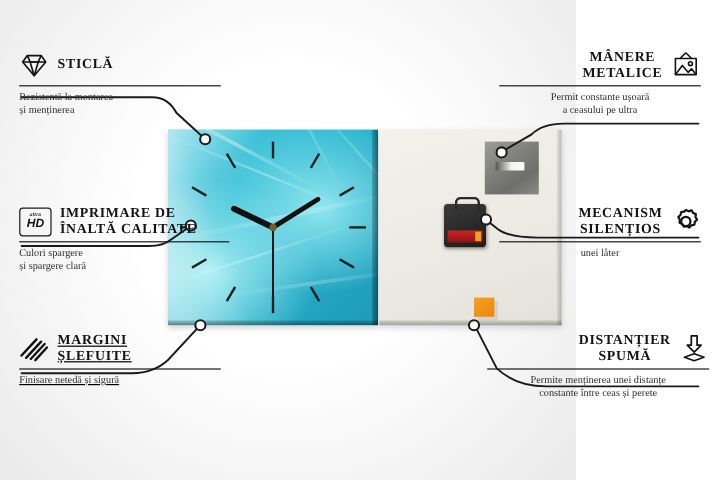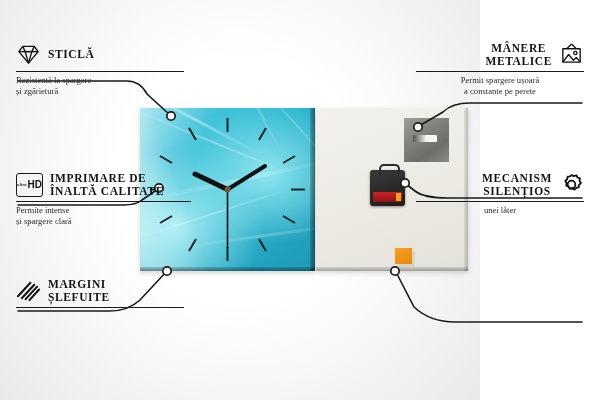--- a/index.html
+++ b/index.html
@@ -76,22 +76,23 @@
   }
   .cal-rule{height:1px;background:#1a1a1a;margin:4px 0 3px 0;}
   .cal-sub{
     font-size:8.6px;color:#2c2c2c;line-height:10.5px;
     font-family:"Liberation Serif", serif;
   }
   .icon{width:25px;height:25px;flex:0 0 25px;display:block;}
 
   .hd-box{
     width:25px;height:22px;border:1.6px solid #1a1a1a;border-radius:3px;
-    display:flex;flex-direction:row;align-items:center;justify-content:space-between;
+    display:flex;flex-direction:column;align-items:center;justify-content:center;
     line-height:1;
+    font-style:italic;
   }
   .hd-box .u{font-size:4px;font-weight:bold;letter-spacing:.2px;color:#1a1a1a;font-family:"Liberation Sans",sans-serif;}
   .hd-box .h{font-size:10px;font-weight:bold;color:#111;font-family:"Liberation Sans",sans-serif;margin-top:.5px;}
 </style>
 </head>
 <body>
 
 <div id="stage">
 
   <div class="product" id="front-panel">
@@ -178,81 +179,84 @@
             <path d="M19,4.5 L16.5,10 L13,22"></path>
           <path d="M9.5,10 L16.5,10"></path>
         </g>
       </svg>
       <div>
         <div class="cal-title">STICLĂ</div>
       </div>
     </div>
     <div class="cal-rule"></div>
     <div class="cal-sub">
-      <div>Rezistentă la spargere</div>
-      <div>și zgârietură</div>
+      <div>Rezistentă la montarea</div>
+      <div>și menținerea</div>
     </div>
   </div>
 
   <div class="callout left" style="left:16px;top:172px;width:175px;">
     <div class="cal-head">
       <div class="icon hd-box">
         <span class="u">ultra</span>
         <span class="h">HD</span>
       </div>
       <div>
         <div class="cal-title">IMPRIMARE DE</div>
         <div class="cal-title">ÎNALTĂ CALITATE</div>
       </div>
     </div>
     <div class="cal-rule"></div>
     <div class="cal-sub">
-      <div>Permite intense</div>
+      <div>Culori spargere</div>
       <div>și spargere clară</div>
     </div>
   </div>
 
-  <div class="callout left" style="left:16px;top:278px;">
+  <div class="callout left" style="left:16px;top:278px;text-decoration:underline;">
     <div class="cal-head">
       <svg class="icon" viewBox="0 0 26 26">
         <g stroke="#121212" stroke-width="2.1" stroke-linecap="round">
           <line x1="2" y1="19" x2="15" y2="5"></line>
           <line x1="6" y1="21" x2="19" y2="7"></line>
           <line x1="10" y1="22" x2="22" y2="9"></line>
           <line x1="14" y1="23" x2="24" y2="12"></line>
         </g>
       </svg>
       <div>
         <div class="cal-title">MARGINI</div>
         <div class="cal-title">ȘLEFUITE</div>
       </div>
     </div>
     <div class="cal-rule"></div>
+    <div class="cal-sub">
+      <div>Finisare netedă și sigură</div>
+    </div>
   </div>
 
   <div class="callout right" style="left:416px;top:42px;">
     <div class="cal-head">
       <svg class="icon" viewBox="0 0 26 26">
         <g fill="none" stroke="#121212" stroke-width="1.4" stroke-linejoin="round">
           <path d="M13,2 L8,7"></path>
             <path d="M13,2 L18,7"></path>
           <rect x="4" y="7" width="18" height="14"></rect>
           <circle cx="17" cy="11.5" r="1.7"></circle>
           <path d="M4,21 L10,13 L15,19 L18,16 L22,21"></path>
         </g>
       </svg>
       <div>
         <div class="cal-title">MÂNERE</div>
         <div class="cal-title">METALICE</div>
       </div>
     </div>
     <div class="cal-rule"></div>
     <div class="cal-sub">
-      <div>Permit spargere ușoară</div>
-      <div>a constante pe perete</div>
+      <div>Permit constante ușoară</div>
+      <div>a ceasului pe ultra</div>
     </div>
   </div>
 
   <div class="callout right" style="left:416px;top:172px;">
     <div class="cal-head">
       <svg class="icon" viewBox="0 0 26 26">
         <g fill="none" stroke="#121212" stroke-width="1.9" stroke-linejoin="round">
           <path d="M13,3.2 l2.6,1.1 2.4,-0.9 1.3,2.3 2.4,1 -0.3,2.6 1.4,2.2 -1.9,1.8 -0.5,2.6 -2.5,0.5 -1.8,1.9 -2.3,-1.2 -2.6,0.4 -1.2,-2.3 -2.4,-1.1 0.2,-2.6 -1.3,-2.3 1.9,-1.7 0.6,-2.6 2.5,-0.4 Z"></path>
           <circle cx="13" cy="13" r="4"></circle>
         </g>
@@ -261,14 +265,33 @@
         <div class="cal-title">MECANISM</div>
         <div class="cal-title">SILENȚIOS</div>
       </div>
     </div>
     <div class="cal-rule"></div>
     <div class="cal-sub">
       <div>unei låter</div>
     </div>
   </div>
 
+  <div class="callout right" style="left:406px;top:278px;width:185px;">
+    <div class="cal-head">
+      <svg class="icon" viewBox="0 0 26 26">
+        <g fill="none" stroke="#121212" stroke-width="1.5" stroke-linejoin="round" stroke-linecap="round">
+          <path d="M10.5,2 L10.5,10 L7,10 L13,16 L19,10 L15.5,10 L15.5,2 Z"></path>
+          <path d="M13,17.5 L21.5,20.5 L13,23.5 L4.5,20.5 Z"></path>
+        </g>
+      </svg>
+      <div>
+        <div class="cal-title">DISTANȚIER</div>
+        <div class="cal-title">SPUMĂ</div>
+      </div>
+    </div>
+    <div class="cal-rule"></div>
+    <div class="cal-sub">
+      <div>Permite menținerea unei distanțe</div>
+      <div>constante între ceas și perete</div>
+    </div>
+  </div>
 
 </div>
 
 </body></html>

